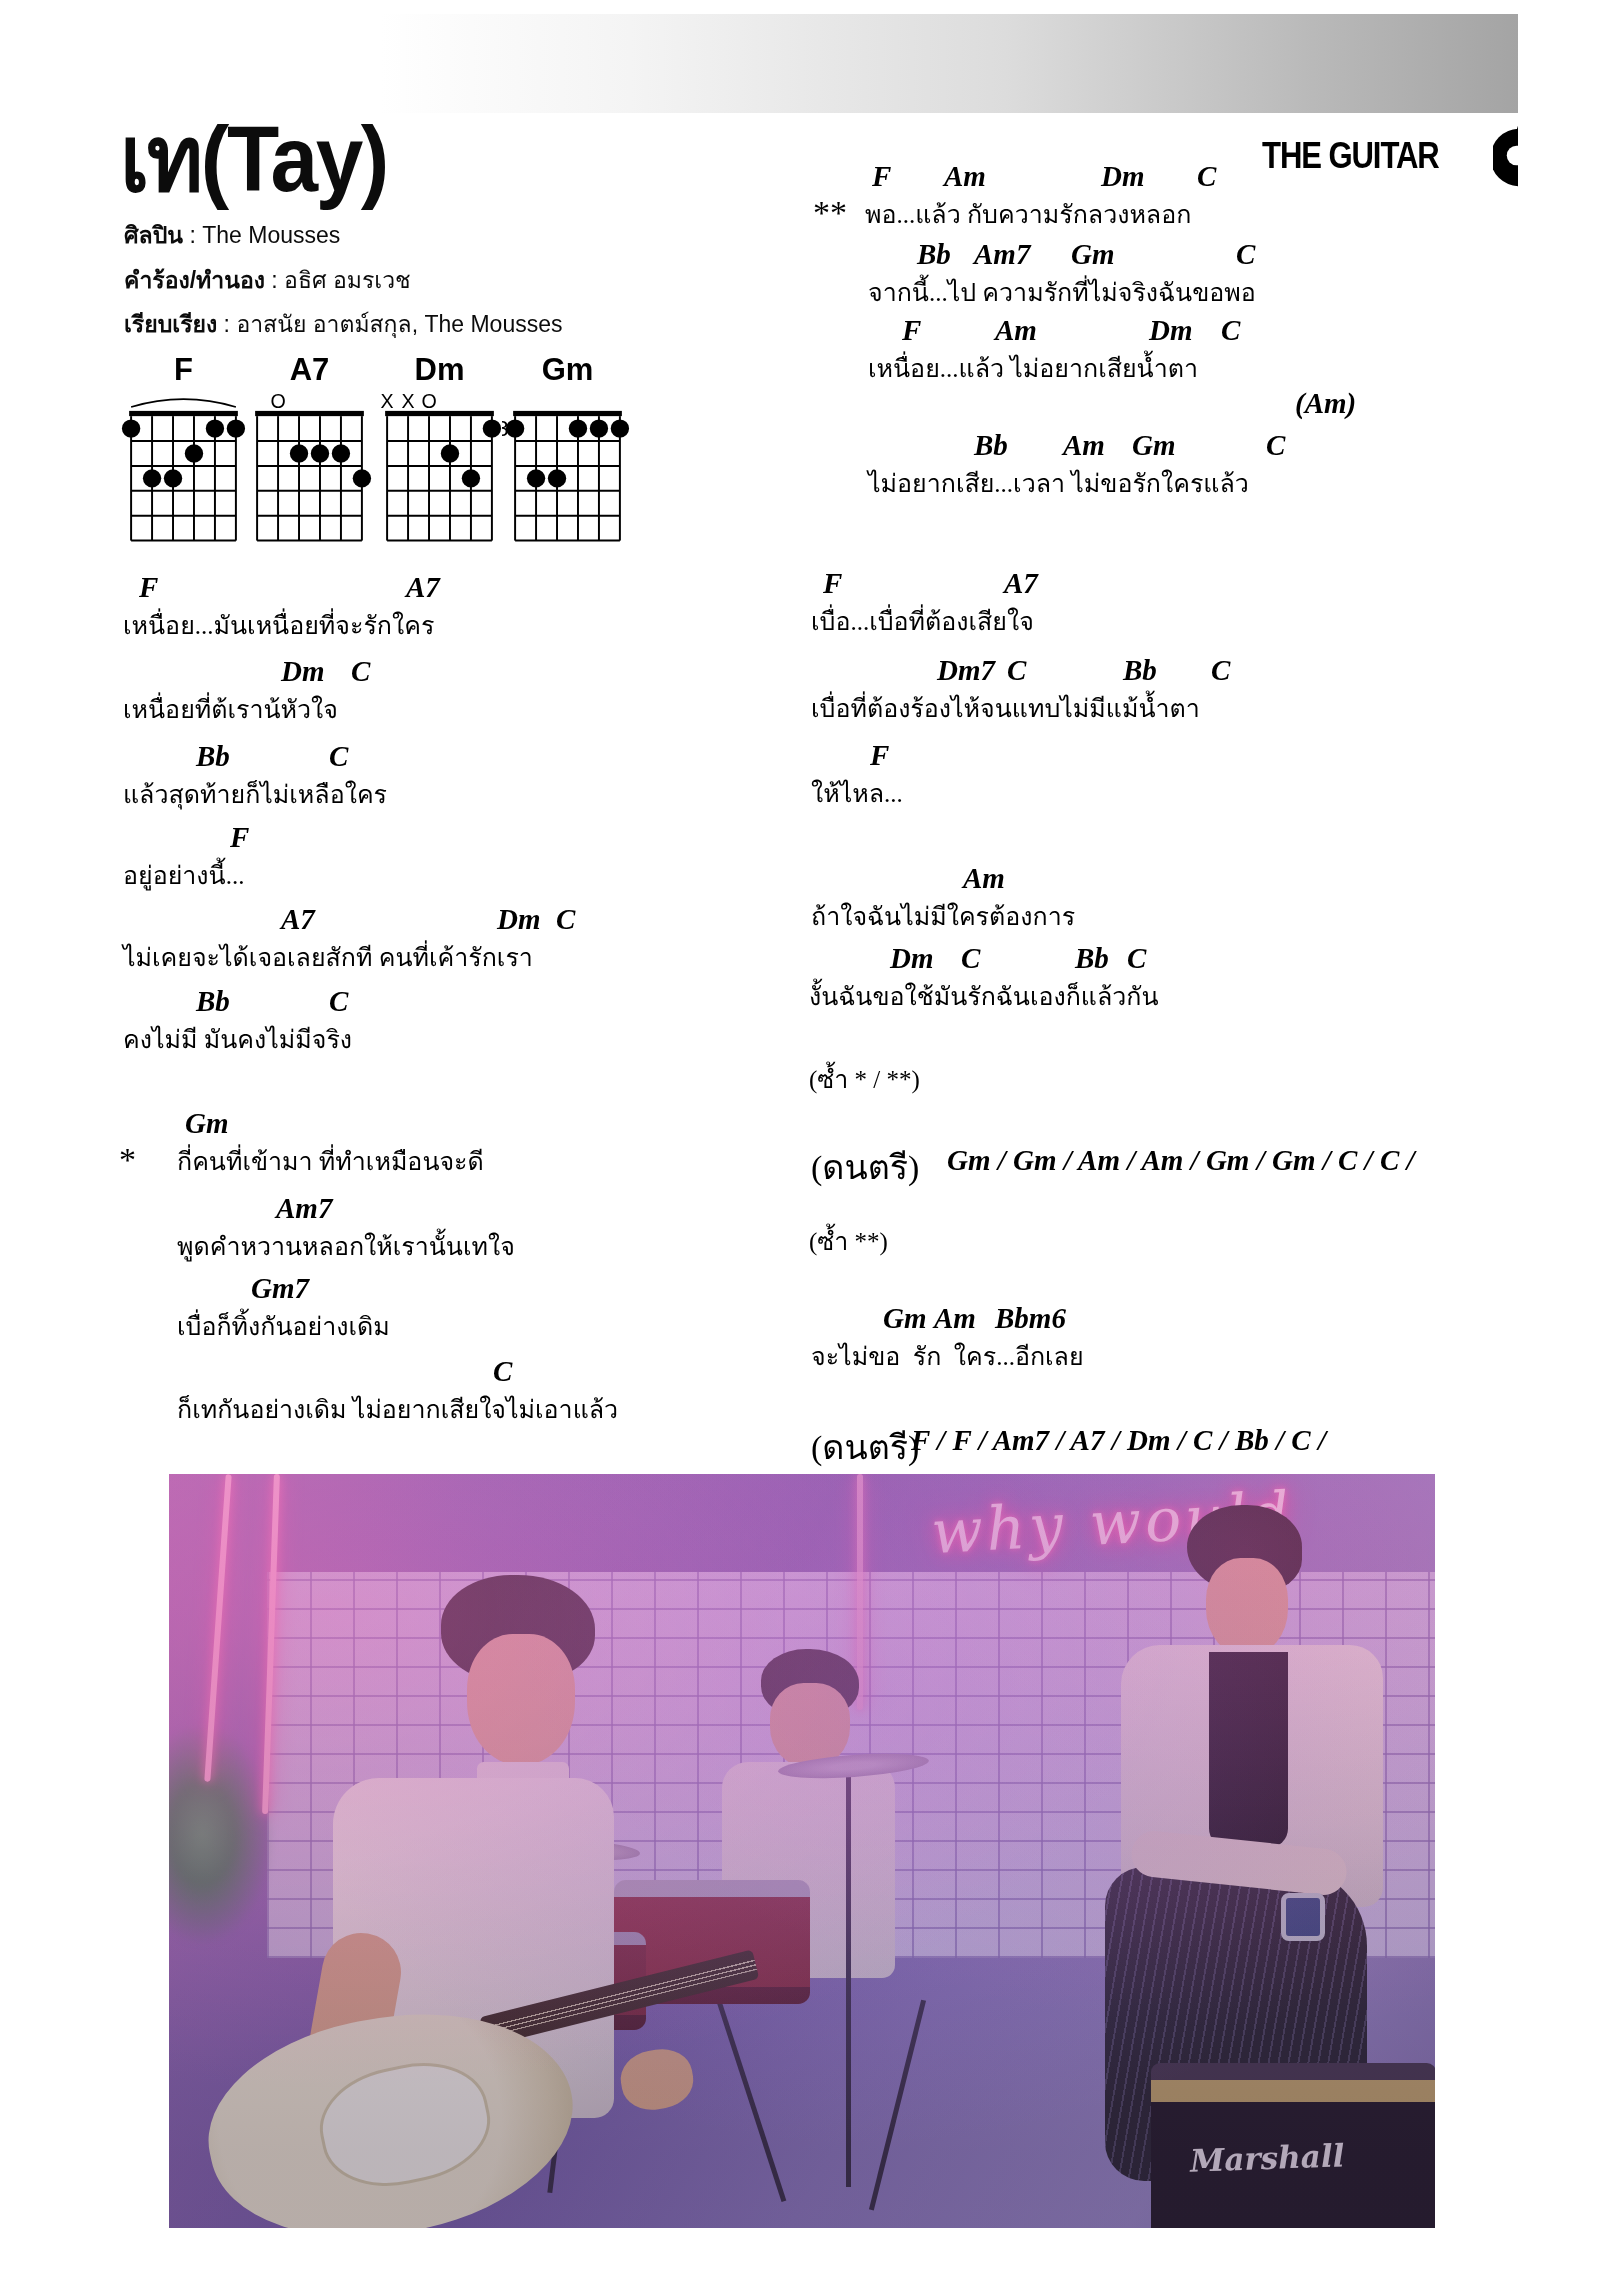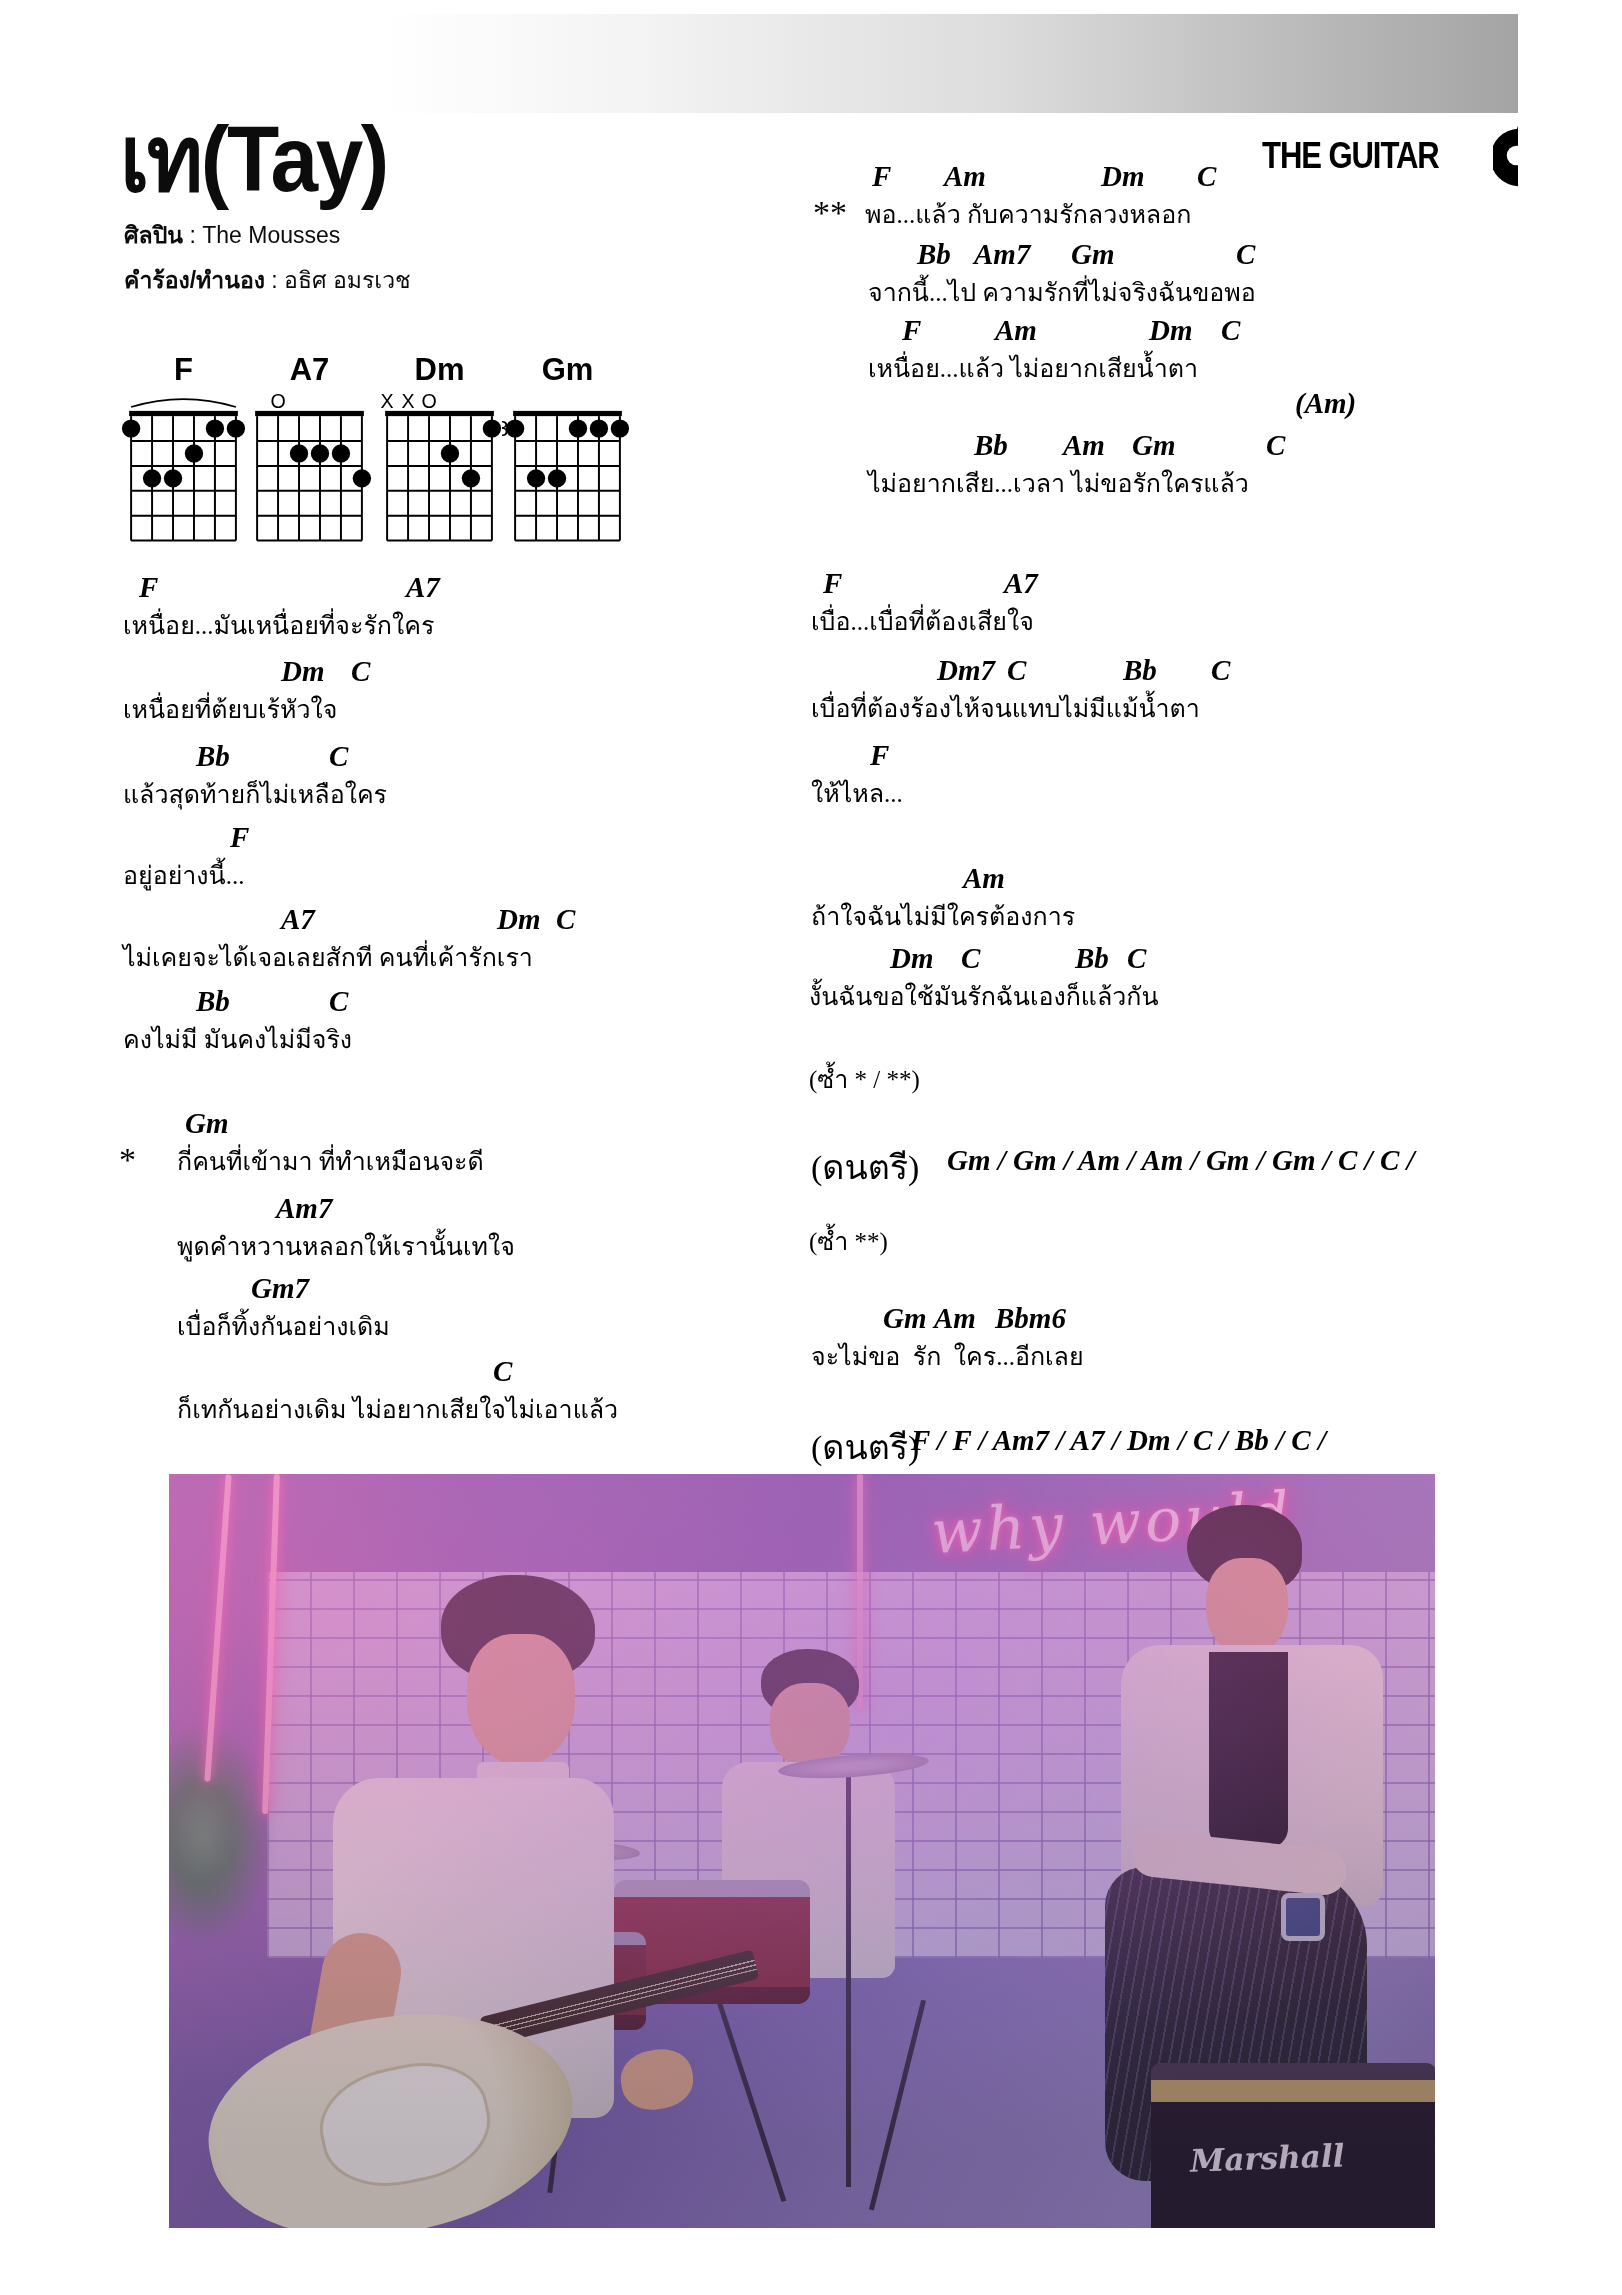--- a/index.html
+++ b/index.html
@@ -126,20 +126,21 @@
 </head>
 <body>
 
 <div id="sheet">
 
   <div id="gray-bar" class="abs"></div>
   <div id="page-title" class="abs">เท(Tay)</div>
 
   <div class="credit-row abs" style="top:217px"><span class="credit-label">ศิลปิน</span><span> : The Mousses</span></div>
   <div class="credit-row abs" style="top:262px"><span class="credit-label">คำร้อง/ทำนอง</span><span> : อธิศ อมรเวช</span></div>
+  <div class="credit-row abs" style="top:306px"><span class="credit-label">เรียบเรียง</span><span> : อาสนัย อาตม์สกุล, The Mousses</span></div>
 
   <div id="logo-text" class="abs">THE GUITAR</div>
   <svg id="logo-legs" class="abs" width="121" height="183" viewBox="0 0 185 280">
     <path d="M55 2 L90 0 L87 95 L83 150 L78 206 L52 206 L50 150 L52 60 Z" fill="#000"></path>
     <path d="M99 0 L134 4 L142 120 L148 206 L116 209 L107 120 L101 40 Z" fill="#000"></path>
     <path d="M45 206 L80 206 L84 238 L70 252 L28 246 Z" fill="#000"></path>
     <path d="M114 209 L149 206 L154 240 L140 256 L100 250 Z" fill="#000"></path>
     <rect x="52" y="58" width="15" height="135" transform="rotate(18 59 125)" fill="#000"></rect>
     <path d="M58 38 L82 28 L86 55 L63 66 Z" fill="#000"></path>
     <ellipse cx="90" cy="50" rx="17" ry="13" fill="#000"></ellipse>
@@ -245,21 +246,21 @@
         </svg>
       </div>
     </div>
 
   <div id="lines">
       <span class="chord" style="left: 139px; top: 571px;">F</span>
       <span class="chord" style="left: 406px; top: 571px;">A7</span>
       <span class="lyric" style="left: 123px; top: 605px;">เหนื่อย...มันเหนื่อยที่จะรักใคร</span>
       <span class="chord" style="left: 281px; top: 655px;">Dm</span>
       <span class="chord" style="left: 351px; top: 655px;">C</span>
-      <span class="lyric" style="left: 123px; top: 689px;">เหนื่อยที่ต้ยบเร้หัวใจ</span>
+      <span class="lyric" style="left: 123px; top: 689px;">เหนื่อยที่ต้เราน้หัวใจ</span>
       <span class="chord" style="left: 196px; top: 740px;">Bb</span>
       <span class="chord" style="left: 329px; top: 740px;">C</span>
       <span class="lyric" style="left: 123px; top: 774px;">แล้วสุดท้ายก็ไม่เหลือใคร</span>
       <span class="chord" style="left: 230px; top: 821px;">F</span>
       <span class="lyric" style="left: 123px; top: 855px;">อยู่อย่างนี้...</span>
       <span class="chord" style="left: 281px; top: 903px;">A7</span>
       <span class="chord" style="left: 497px; top: 903px;">Dm</span>
       <span class="chord" style="left: 556px; top: 903px;">C</span>
       <span class="lyric" style="left: 123px; top: 937px;">ไม่เคยจะได้เจอเลยสักที คนที่เค้ารักเรา</span>
       <span class="chord" style="left: 196px; top: 985px;">Bb</span>

